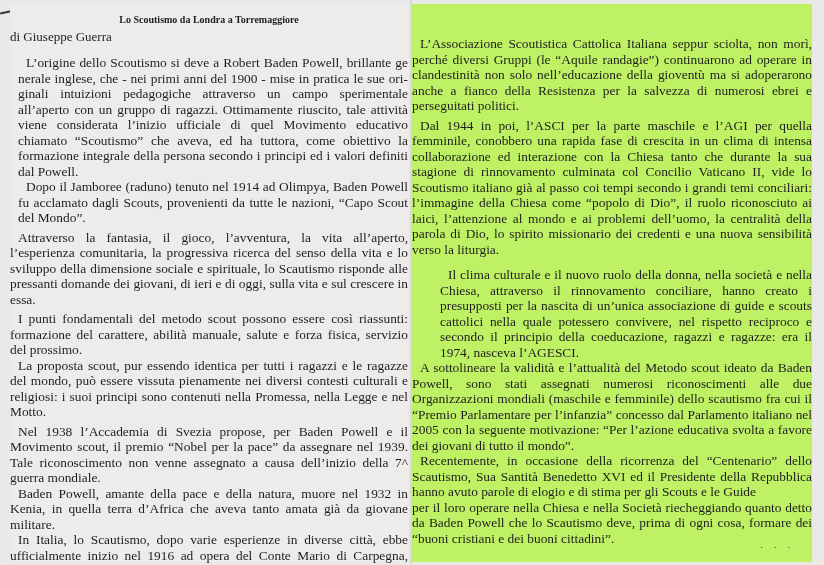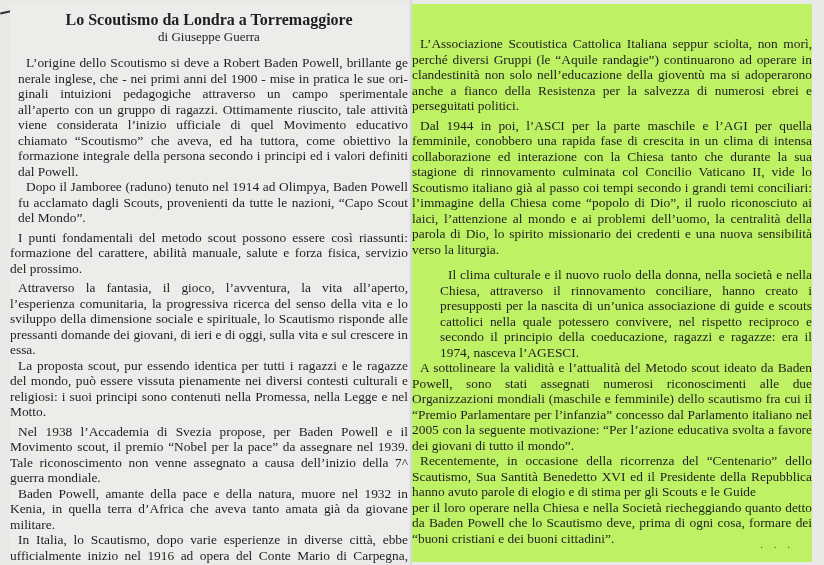--- a/index.html
+++ b/index.html
@@ -17,25 +17,25 @@
   }
   .col-right {
     position:absolute; left:412px; top:4px; width:400px; height:558px;
     background:#bef264;
   }
   .divider {
     position:absolute; left:410px; top:0; width:2px; height:565px;
     background:#d8d8d6;
   }
   .title {
-    text-align:center; font-weight:bold; font-size:16px;
+    text-align:center; font-weight:bold; font-size:10px;
     margin:6px 0 0 0; line-height:19px;
   }
   .author {
-    text-align:center; font-size:13px; margin:0 0 10px 0; line-height:16px;
+    text-align:left; font-size:13px; margin:0 0 10px 0; line-height:16px;
   }
   p {
     margin:0; font-size:13.4px; line-height:15.5px; text-align:justify;
     text-indent:8px;
   }
   .col-left p { }
   .col-left .indent-block { padding-left:8px; }
   .col-left p.gap { margin-top:4px; }
   .col-right p { }
   .col-right .first { margin-top:32px; }
@@ -56,22 +56,22 @@
 <div class="page">
   <div class="mark"></div>
 
   <div class="col-left">
     <div class="title">Lo Scoutismo da Londra a Torremaggiore</div>
     <div class="author">di Giuseppe Guerra</div>
     <div class="indent-block">
       <p>L’origine dello Scoutismo si deve a Robert Baden Powell, brillante ge nerale inglese, che - nei primi anni del 1900 - mise in pratica le sue ori- ginali intuizioni pedagogiche attraverso un campo sperimentale all’aperto con un gruppo di ragazzi. Ottimamente riuscito, tale attività viene considerata l’inizio ufficiale di quel Movimento educativo chiamato “Scoutismo” che aveva, ed ha tuttora, come obiettivo la formazione integrale della persona secondo i principi ed i valori definiti dal Powell.</p>
       <p>Dopo il Jamboree (raduno) tenuto nel 1914 ad Olimpya, Baden Powell fu acclamato dagli Scouts, provenienti da tutte le nazioni, “Capo Scout del Mondo”.</p>
     </div>
+    <p class="gap">Attraverso la fantasia, il gioco, l’avventura, la vita all’aperto, l’esperienza comunitaria, la progressiva ricerca del senso della vita e lo sviluppo della dimensione sociale e spirituale, lo Scautismo risponde alle pressanti domande dei giovani, di ieri e di oggi, sulla vita e sul crescere in essa.</p>
     <p class="gap">I punti fondamentali del metodo scout possono essere così riassunti: formazione del carattere, abilità manuale, salute e forza fisica, servizio del prossimo.</p>
-    <p class="gap">Attraverso la fantasia, il gioco, l’avventura, la vita all’aperto, l’esperienza comunitaria, la progressiva ricerca del senso della vita e lo sviluppo della dimensione sociale e spirituale, lo Scautismo risponde alle pressanti domande dei giovani, di ieri e di oggi, sulla vita e sul crescere in essa.</p>
     <p>La proposta scout, pur essendo identica per tutti i ragazzi e le ragazze del mondo, può essere vissuta pienamente nei diversi contesti culturali e religiosi: i suoi principi sono contenuti nella Promessa, nella Legge e nel Motto.</p>
     <p class="gap">Nel 1938 l’Accademia di Svezia propose, per Baden Powell e il Movimento scout, il premio “Nobel per la pace” da assegnare nel 1939. Tale riconoscimento non venne assegnato a causa dell’inizio della 7^ guerra mondiale.</p>
     <p>Baden Powell, amante della pace e della natura, muore nel 1932 in Kenia, in quella terra d’Africa che aveva tanto amata già da giovane militare.</p>
     <p>In Italia, lo Scautismo, dopo varie esperienze in diverse città, ebbe ufficialmente inizio nel 1916 ad opera del Conte Mario di Carpegna, appartenente alla “Guardia nobile” di Papa Benedetto XV. Fin dall’origine, la formazione cristiana dei ragazzi è stato uno dei punti centrali dell’educazione scout.</p>
 
   </div>
 
   <div class="divider"></div>
 
   <div class="col-right">

